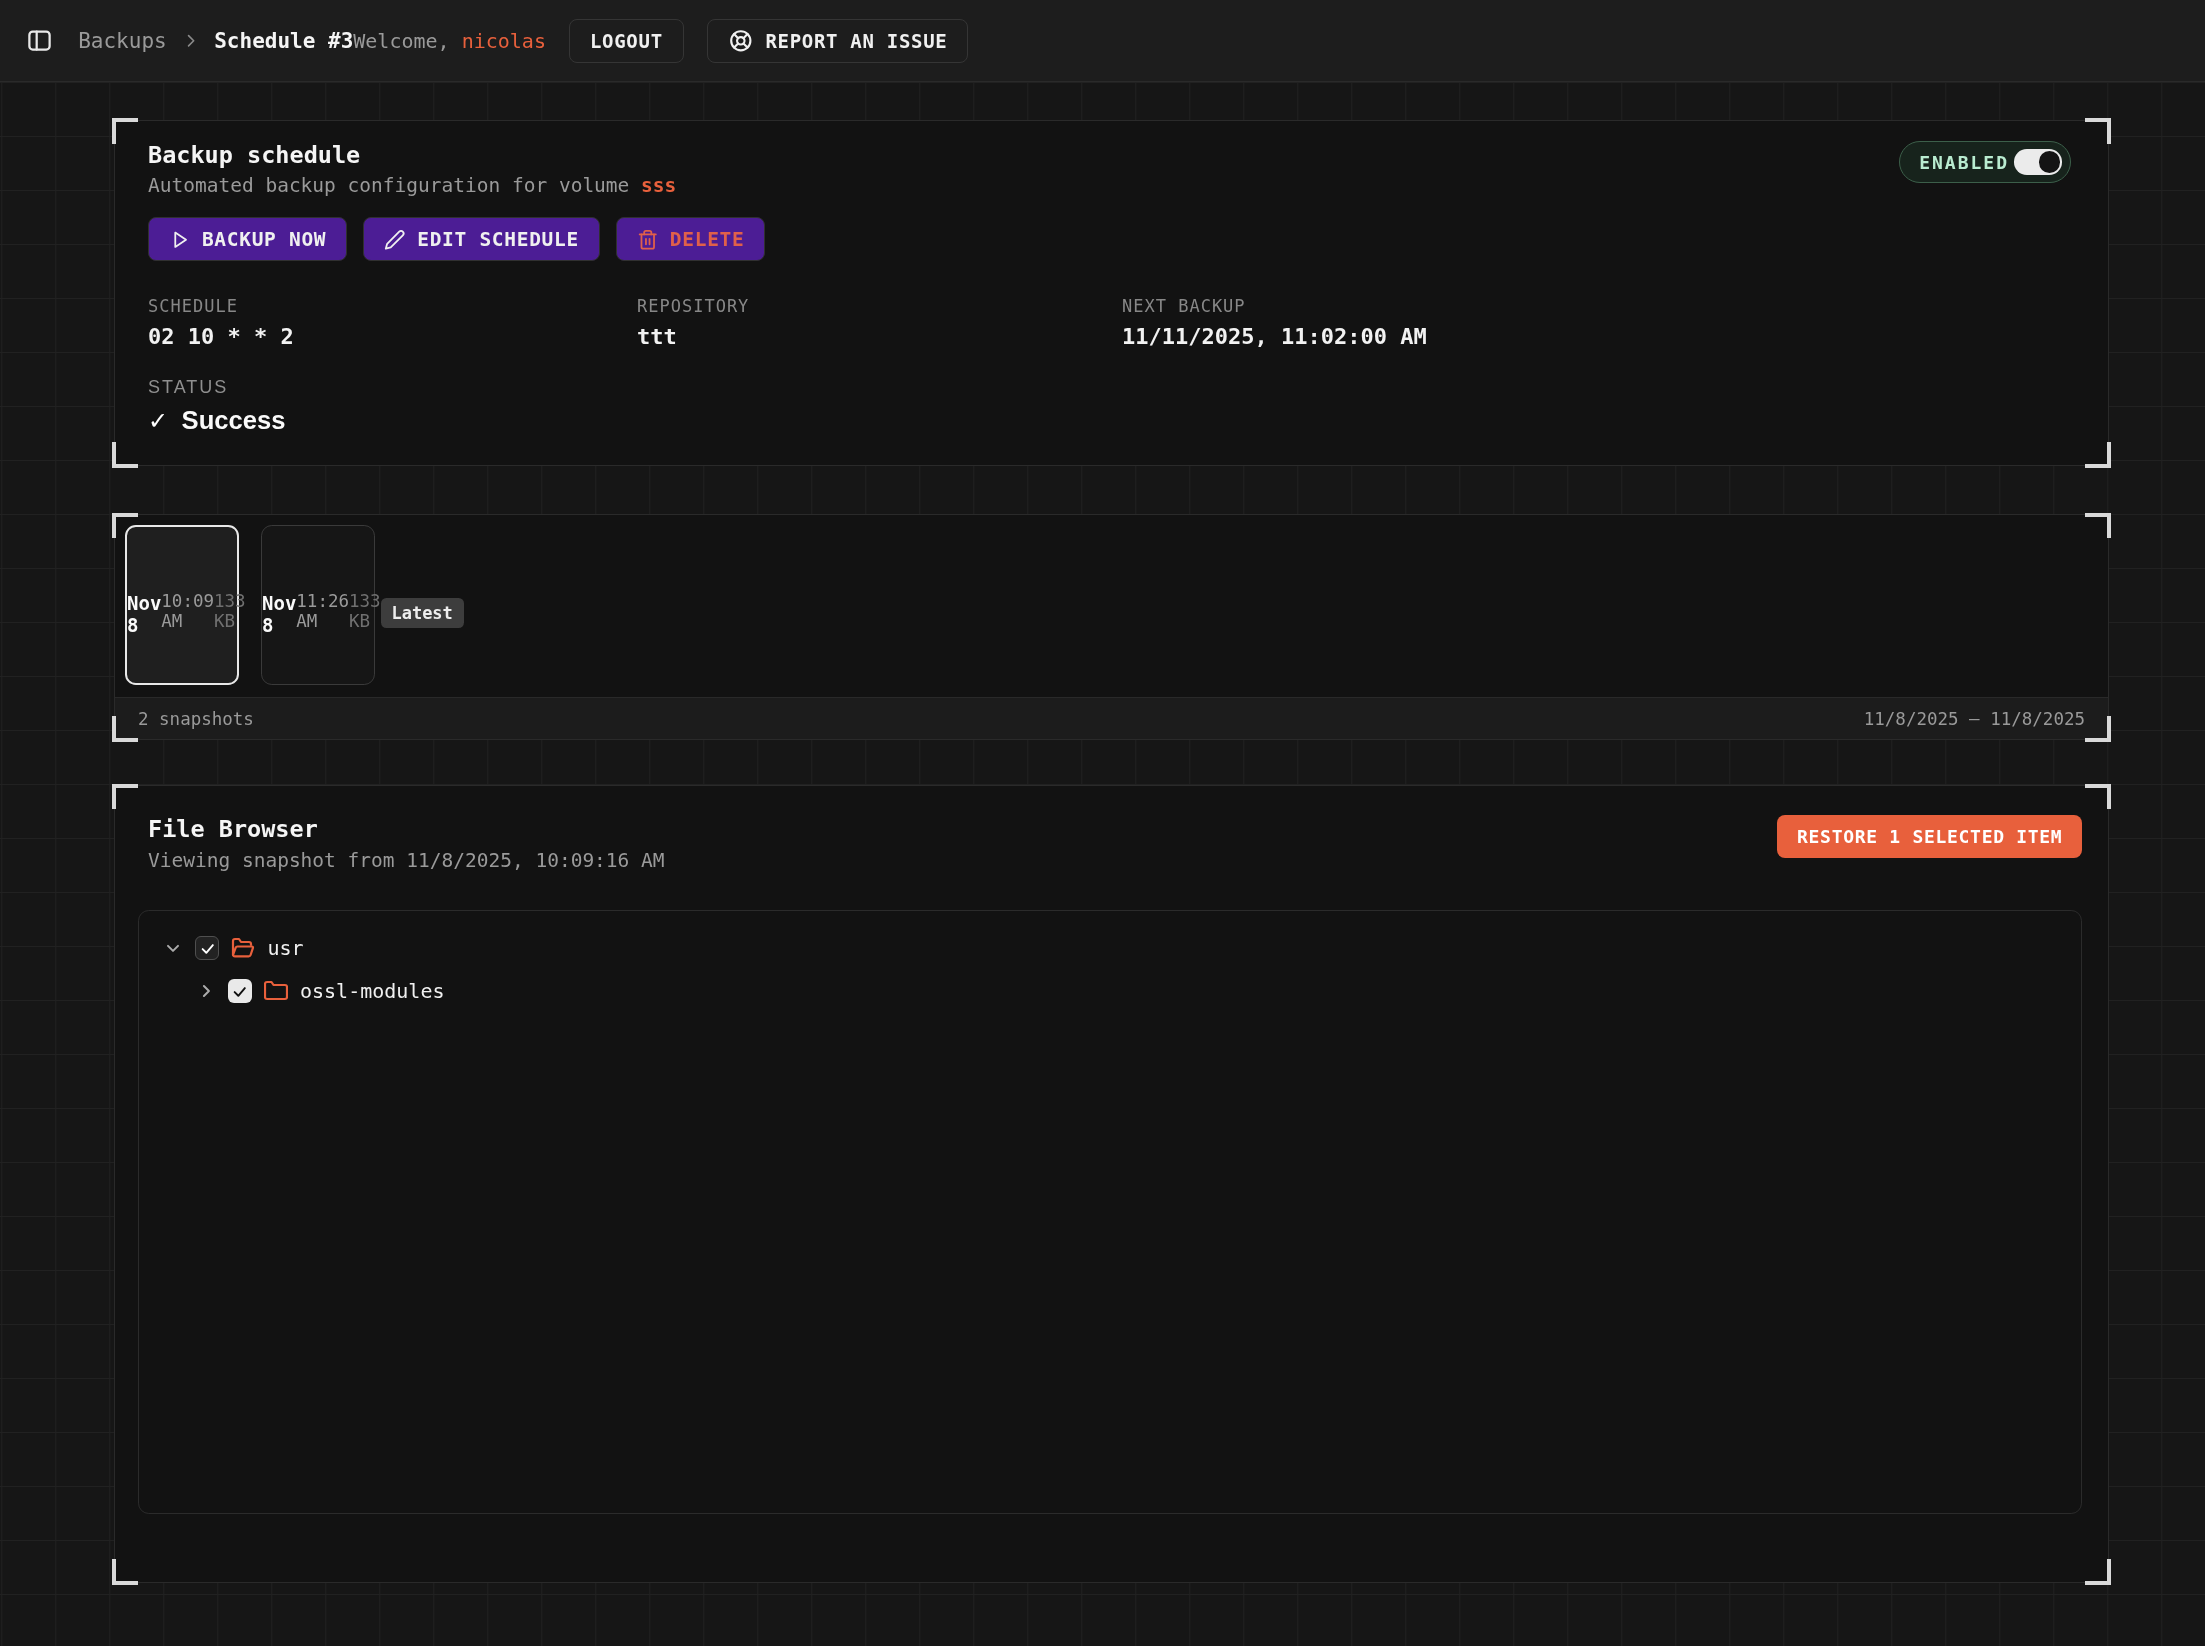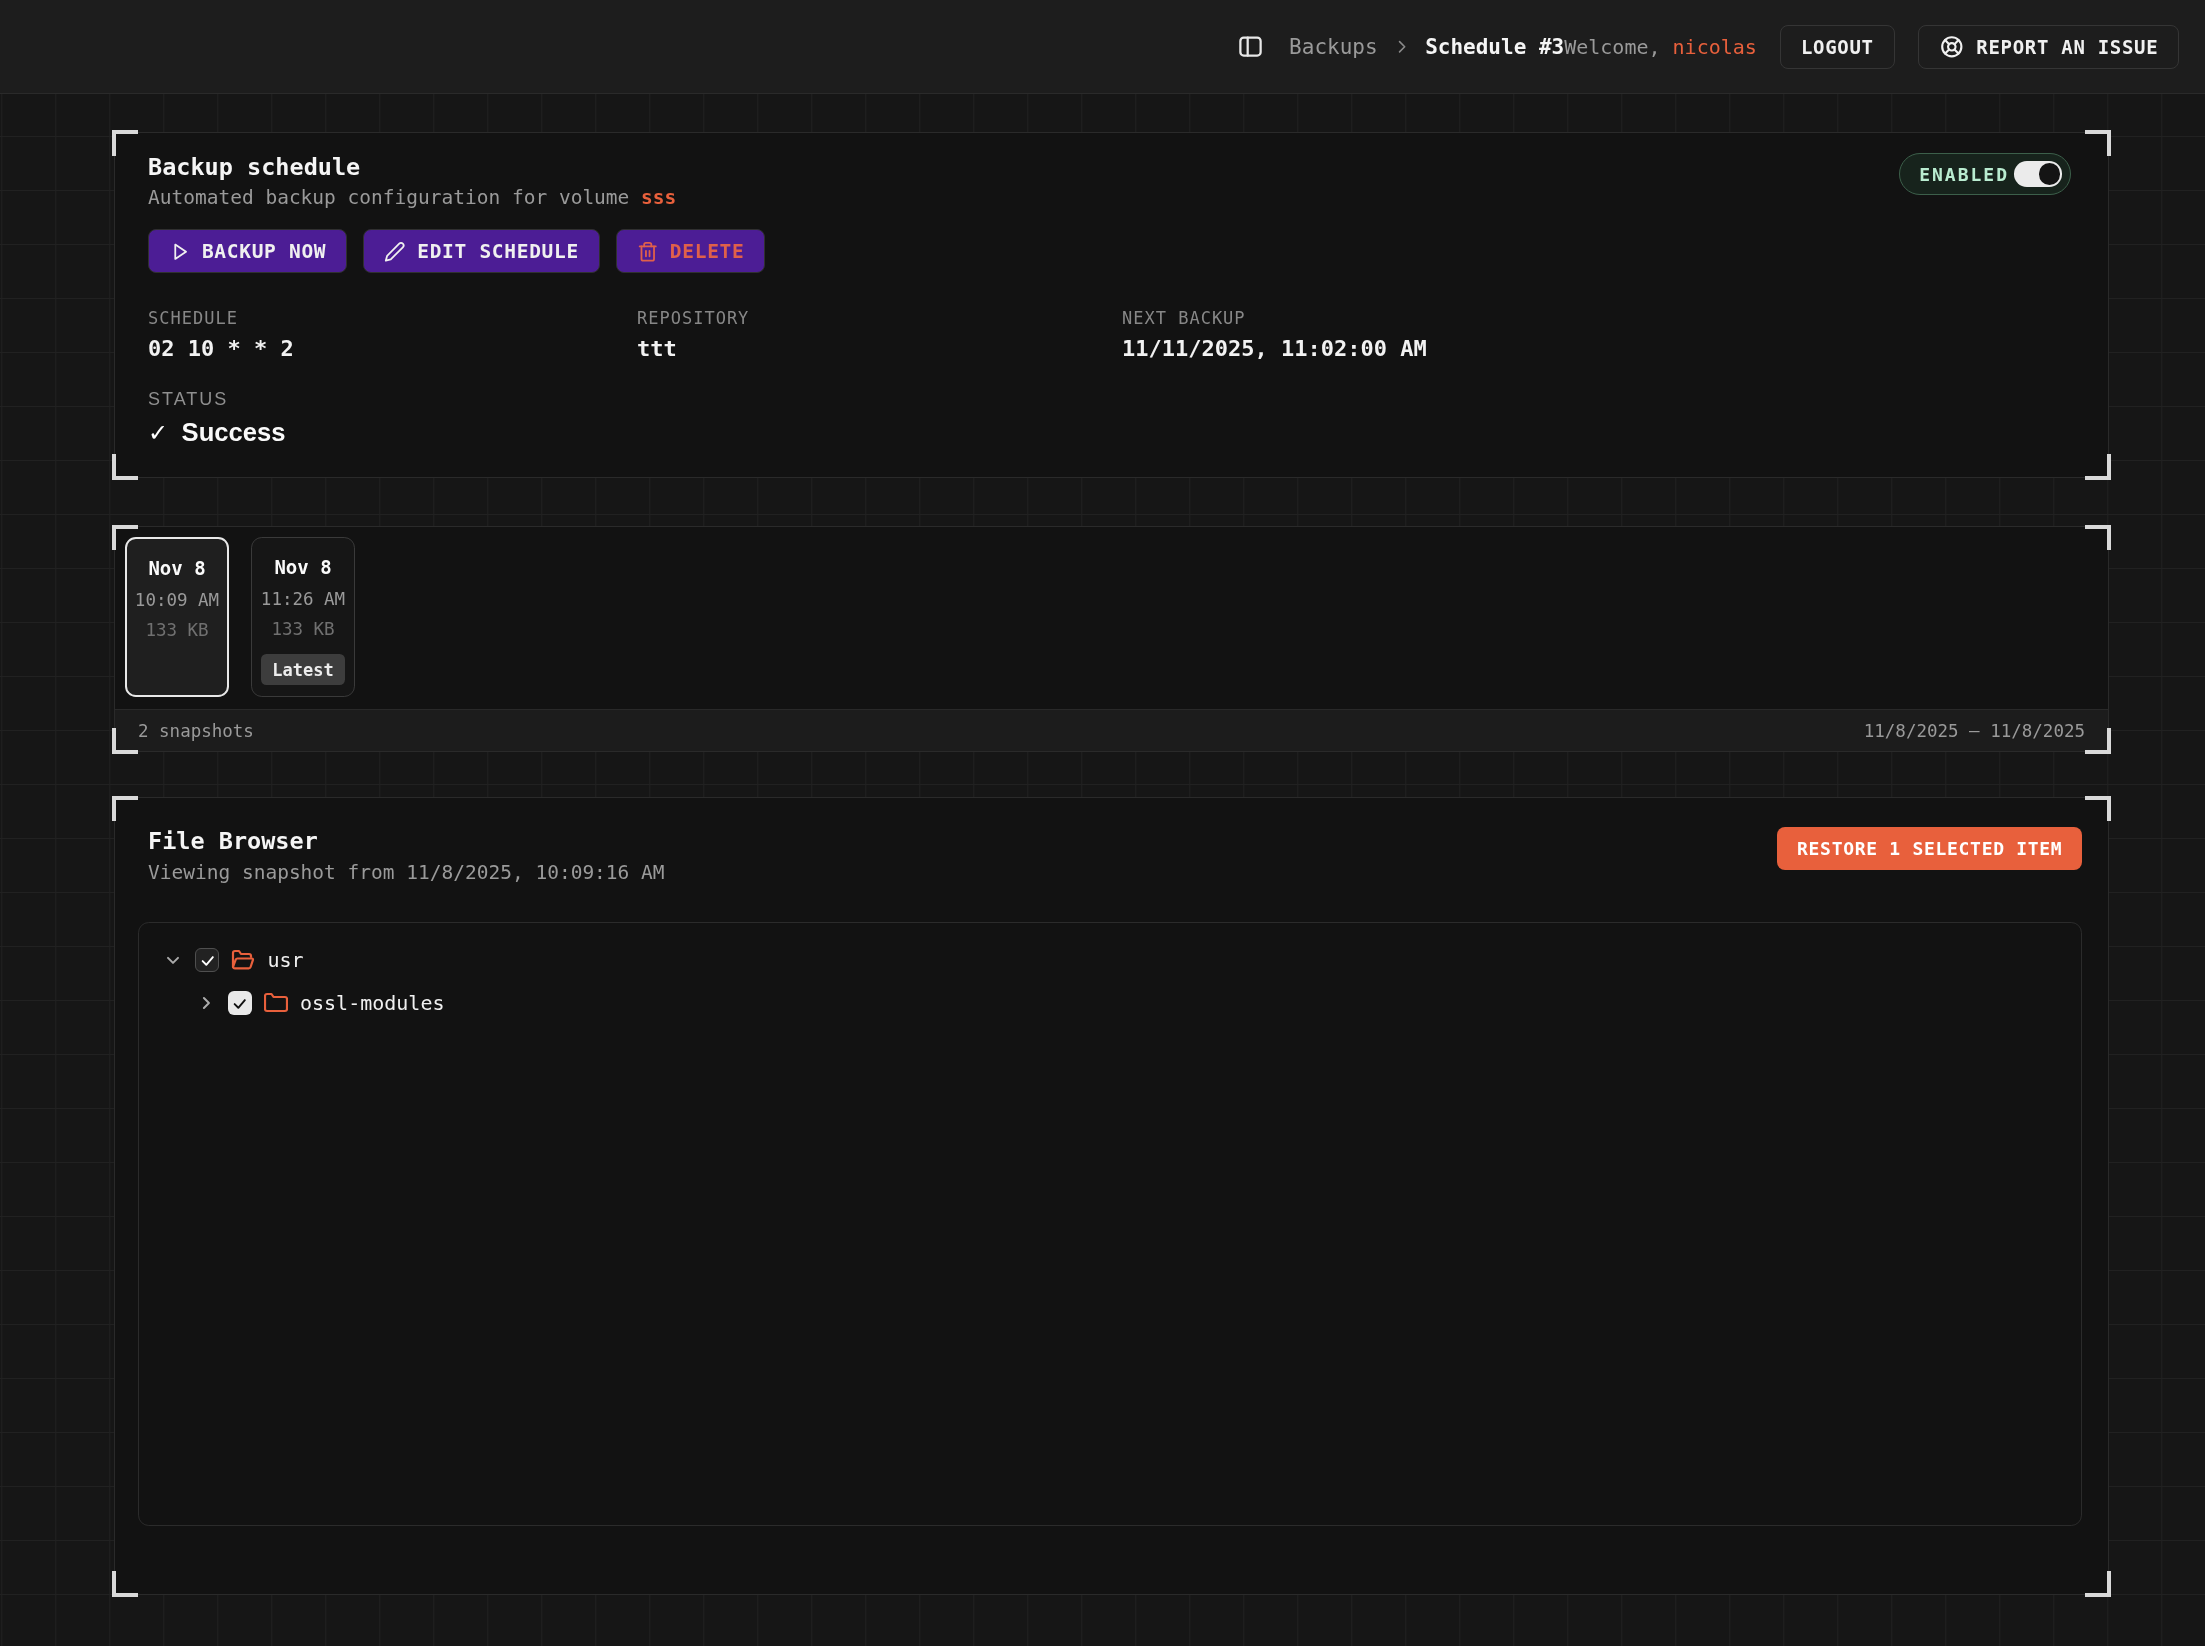--- a/index.html
+++ b/index.html
@@ -14,22 +14,22 @@
     background-color:var(--page-bg);
     background-image:
       linear-gradient(to right,var(--grid-line) 1.3px,transparent 1.3px),
       linear-gradient(to bottom,var(--grid-line) 1.3px,transparent 1.3px);
     background-size:54px 54px;
     background-position:1.3px 82px;
     font-family:"DejaVu Sans Mono",monospace;
     color:var(--text-primary);
   }
   
-  .topbar{height:94px;background:var(--topbar-bg);border-bottom:1.3px solid var(--card-border);
-    display:flex;align-items:center;justify-content:flex-end;padding:0 25.6px;}
+  .topbar{height:82px;background:var(--topbar-bg);border-bottom:1.3px solid var(--card-border);
+    display:flex;align-items:center;justify-content:flex-start;padding:0 25.6px;}
   .topbar-left{display:flex;align-items:center;gap:25.6px}
   .icon-btn{display:flex;align-items:center;justify-content:center;background:none;border:none;color:#e8e8e8;cursor:pointer}
   .breadcrumb{display:flex;align-items:center;gap:15px;font-size:21px}
   .crumb-section{color:var(--text-muted)}
   .crumb-sep{color:#8a8a8a;display:flex}
   .crumb-page{color:#f5f5f5;font-weight:bold}
   .topbar-right{display:flex;align-items:center;gap:23px}
   .welcome{font-size:20px;color:var(--text-muted)}
   .welcome .uname{color:var(--accent)}
   .tb-btn{display:inline-flex;align-items:center;gap:12px;height:44px;padding:0 20px;
@@ -63,22 +63,22 @@
   .f-label{font-size:17px;letter-spacing:1px;color:#878787}
   .f-value{margin-top:8px;font-size:22px;font-weight:bold;color:#f2f2f2}
   .status-block{margin-top:28px;font-family:"Liberation Sans",sans-serif}
   .status-label{font-size:18px;letter-spacing:2px;color:#8f8f8f}
   .status-row{margin-top:8px;display:flex;align-items:center;gap:13.5px}
   .status-check{font-size:24px;color:#fff}
   .status-value{font-size:25.6px;font-weight:bold;color:#fafafa}
   
   .card-snaps{margin-top:48px}
   .snap-strip{display:flex;gap:22px;padding:10px 10px 12px}
-  .snap-tile{width:104px;height:160px;border-radius:10.8px;border:1.3px solid #3a3a3a;background:#161616;
-    display:flex;flex-direction:column;align-items:center;cursor:pointer}
+  .snap-tile{width:114px;height:160px;border-radius:10.8px;border:1.3px solid #3a3a3a;background:#161616;
+    display:flex;flex-direction:row;align-items:center;cursor:pointer}
   .snap-tile.selected{border:2px solid #e8e8e8;background:#1f1f1f}
   .snap-date{margin-top:17.5px;font-size:19px;font-weight:bold;color:#fafafa}
   .snap-time{margin-top:10.8px;font-size:17.5px;color:var(--text-muted)}
   .snap-size{margin-top:10.8px;font-size:17.5px;color:var(--text-dim)}
   .snap-badge{margin-top:15px;padding:5.4px 10.8px;border-radius:5.4px;background:#3d3d3d;
     font-size:17px;font-weight:bold;color:#ededed}
   .snap-footer{display:flex;align-items:center;justify-content:space-between;height:42px;
     padding:0 23px;background:#1c1c1c;border-top:1.3px solid #292929;font-size:17.5px;color:var(--text-muted)}
   
   .card-files{margin-top:45px;height:798px;padding:29px 25.6px 52px 23px}

